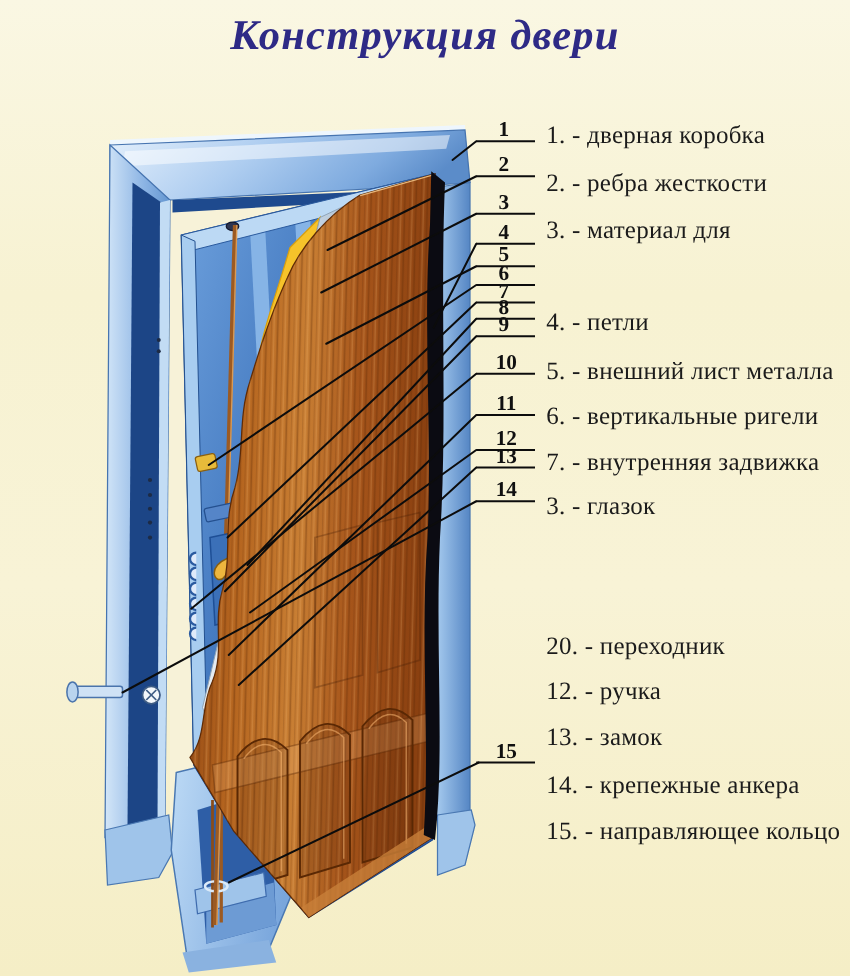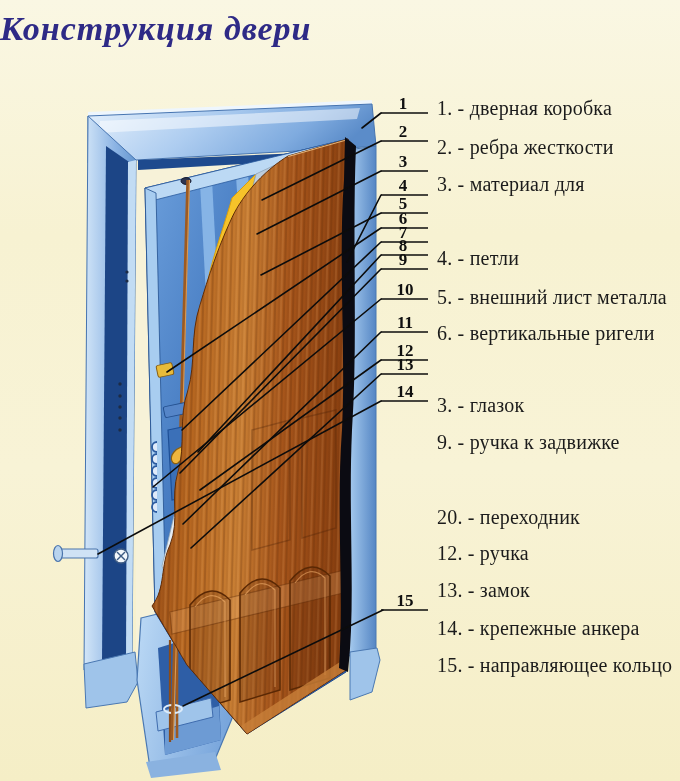--- a/index.html
+++ b/index.html
@@ -2,21 +2,21 @@
 <html><head>
 <meta charset="utf-8">
 <style>
   html,body{margin:0;padding:0;}
   .page{
     position:relative;width:680px;height:781px;overflow:hidden;
     background:linear-gradient(180deg,#faf7e3 0%,#f7f2d2 30%,#f8f3d6 60%,#f5eec6 100%);
     font-family:"Liberation Serif", serif;
   }
   .title{
-    position:absolute;top:10px;left:0;width:680px;text-align:left;
+    position:absolute;top:10px;left:0;width:680px;text-align:center;
     font-size:34px;font-weight:bold;font-style:italic;letter-spacing:1px;
     color:#2e2a86;
   }
   .legend{position:absolute;top:0;left:0;width:576px;height:781px;}
   .legend-row{
     position:absolute;left:437px;white-space:nowrap;
     font-size:20px;color:#1b1b1b;letter-spacing:.2px;
   }
   .legend-row.indent{left:466px;}
   svg{position:absolute;top:0;left:0;}
@@ -262,22 +262,22 @@
     </g>
   </svg>
 
   <div class="legend">
     <div class="legend-row" style="top:97px">1. - дверная коробка</div>
     <div class="legend-row" style="top:136px">2. - ребра жесткости</div>
     <div class="legend-row" style="top:173px">3. - материал для</div>
     <div class="legend-row" style="top:247px">4. - петли</div>
     <div class="legend-row" style="top:286px">5. - внешний лист металла</div>
     <div class="legend-row" style="top:322px">6. - вертикальные ригели</div>
+    <div class="legend-row" style="top:359px">7. - внутренняя задвижка</div>
     <div class="legend-row" style="top:394px">3. - глазок</div>
-    <div class="legend-row" style="top:431px">9. - ручка к задвижке</div>
     <div class="legend-row" style="top:506px">20. - переходник</div>
     <div class="legend-row" style="top:542px">12. - ручка</div>
     <div class="legend-row" style="top:579px">13. - замок</div>
     <div class="legend-row" style="top:617px">14. - крепежные анкера</div>
     <div class="legend-row" style="top:654px">15. - направляющее кольцо</div>
   </div>
 
 </div>
 
 </body></html>

